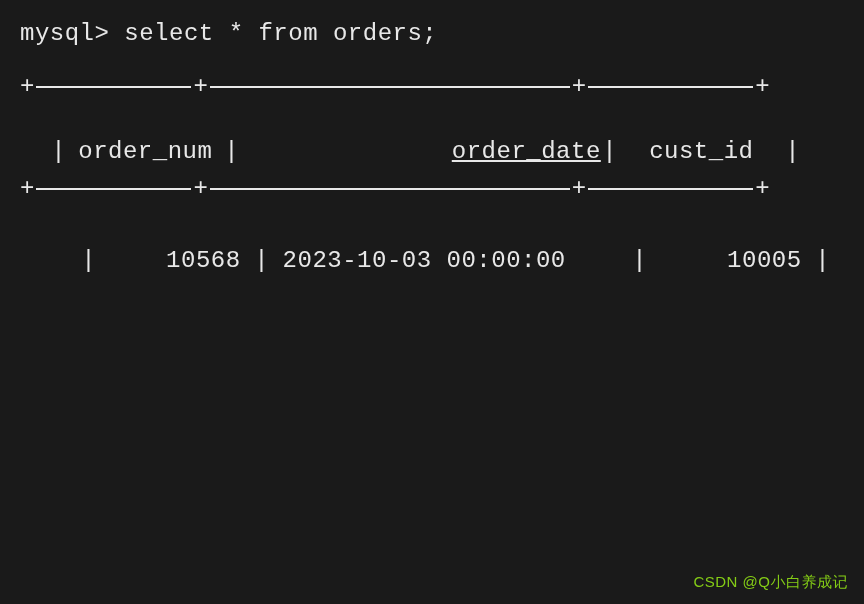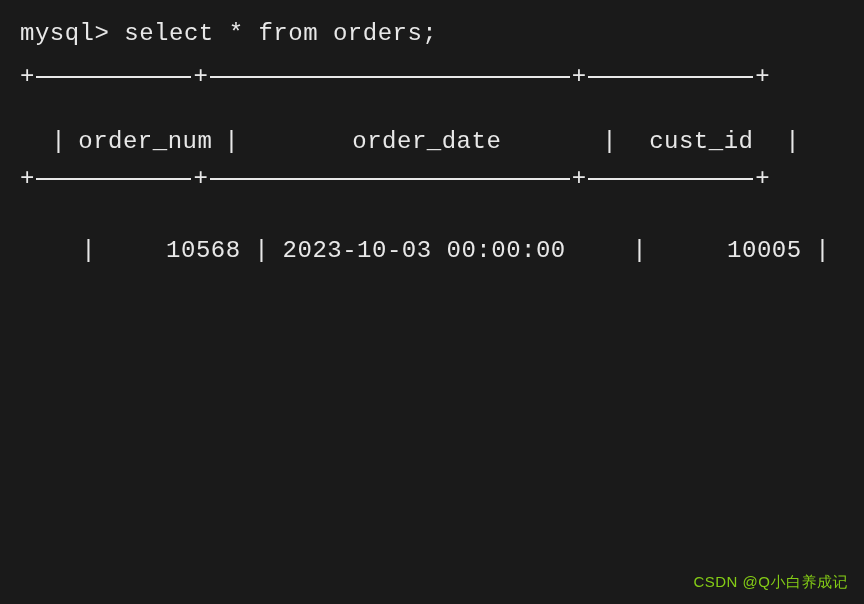--- a/index.html
+++ b/index.html
@@ -12,21 +12,21 @@
       color: #e8e8e8;
       font-family: 'Courier New', monospace;
       font-size: 24px;
       padding: 20px;
       width: 864px;
       height: 604px;
       overflow: hidden;
       position: relative;
     }
     .prompt-line {
-      margin-bottom: 18px;
+      margin-bottom: 28px;
       letter-spacing: 0.5px;
     }
     .table-row {
       margin-bottom: 8px;
       white-space: pre;
       letter-spacing: 0.5px;
     }
     .header-row {
       margin-top: 12px;
       margin-bottom: 12px;
@@ -70,22 +70,23 @@
       padding-right: 12px;
     }
     .hdr-num {
       display: inline-block;
       width: 155px;
       text-align: center;
     }
     .hdr-date {
       display: inline-block;
       width: 360px;
-      text-align: center;
+      text-align: right;
       padding-left: 12px;
+      text-decoration: underline;
     }
     .hdr-cust {
       display: inline-block;
       width: 165px;
       text-align: center;
     }
     .border-seg1 {
       display: inline-block;
       width: 155px;
       border-top: 2px solid #e8e8e8;

